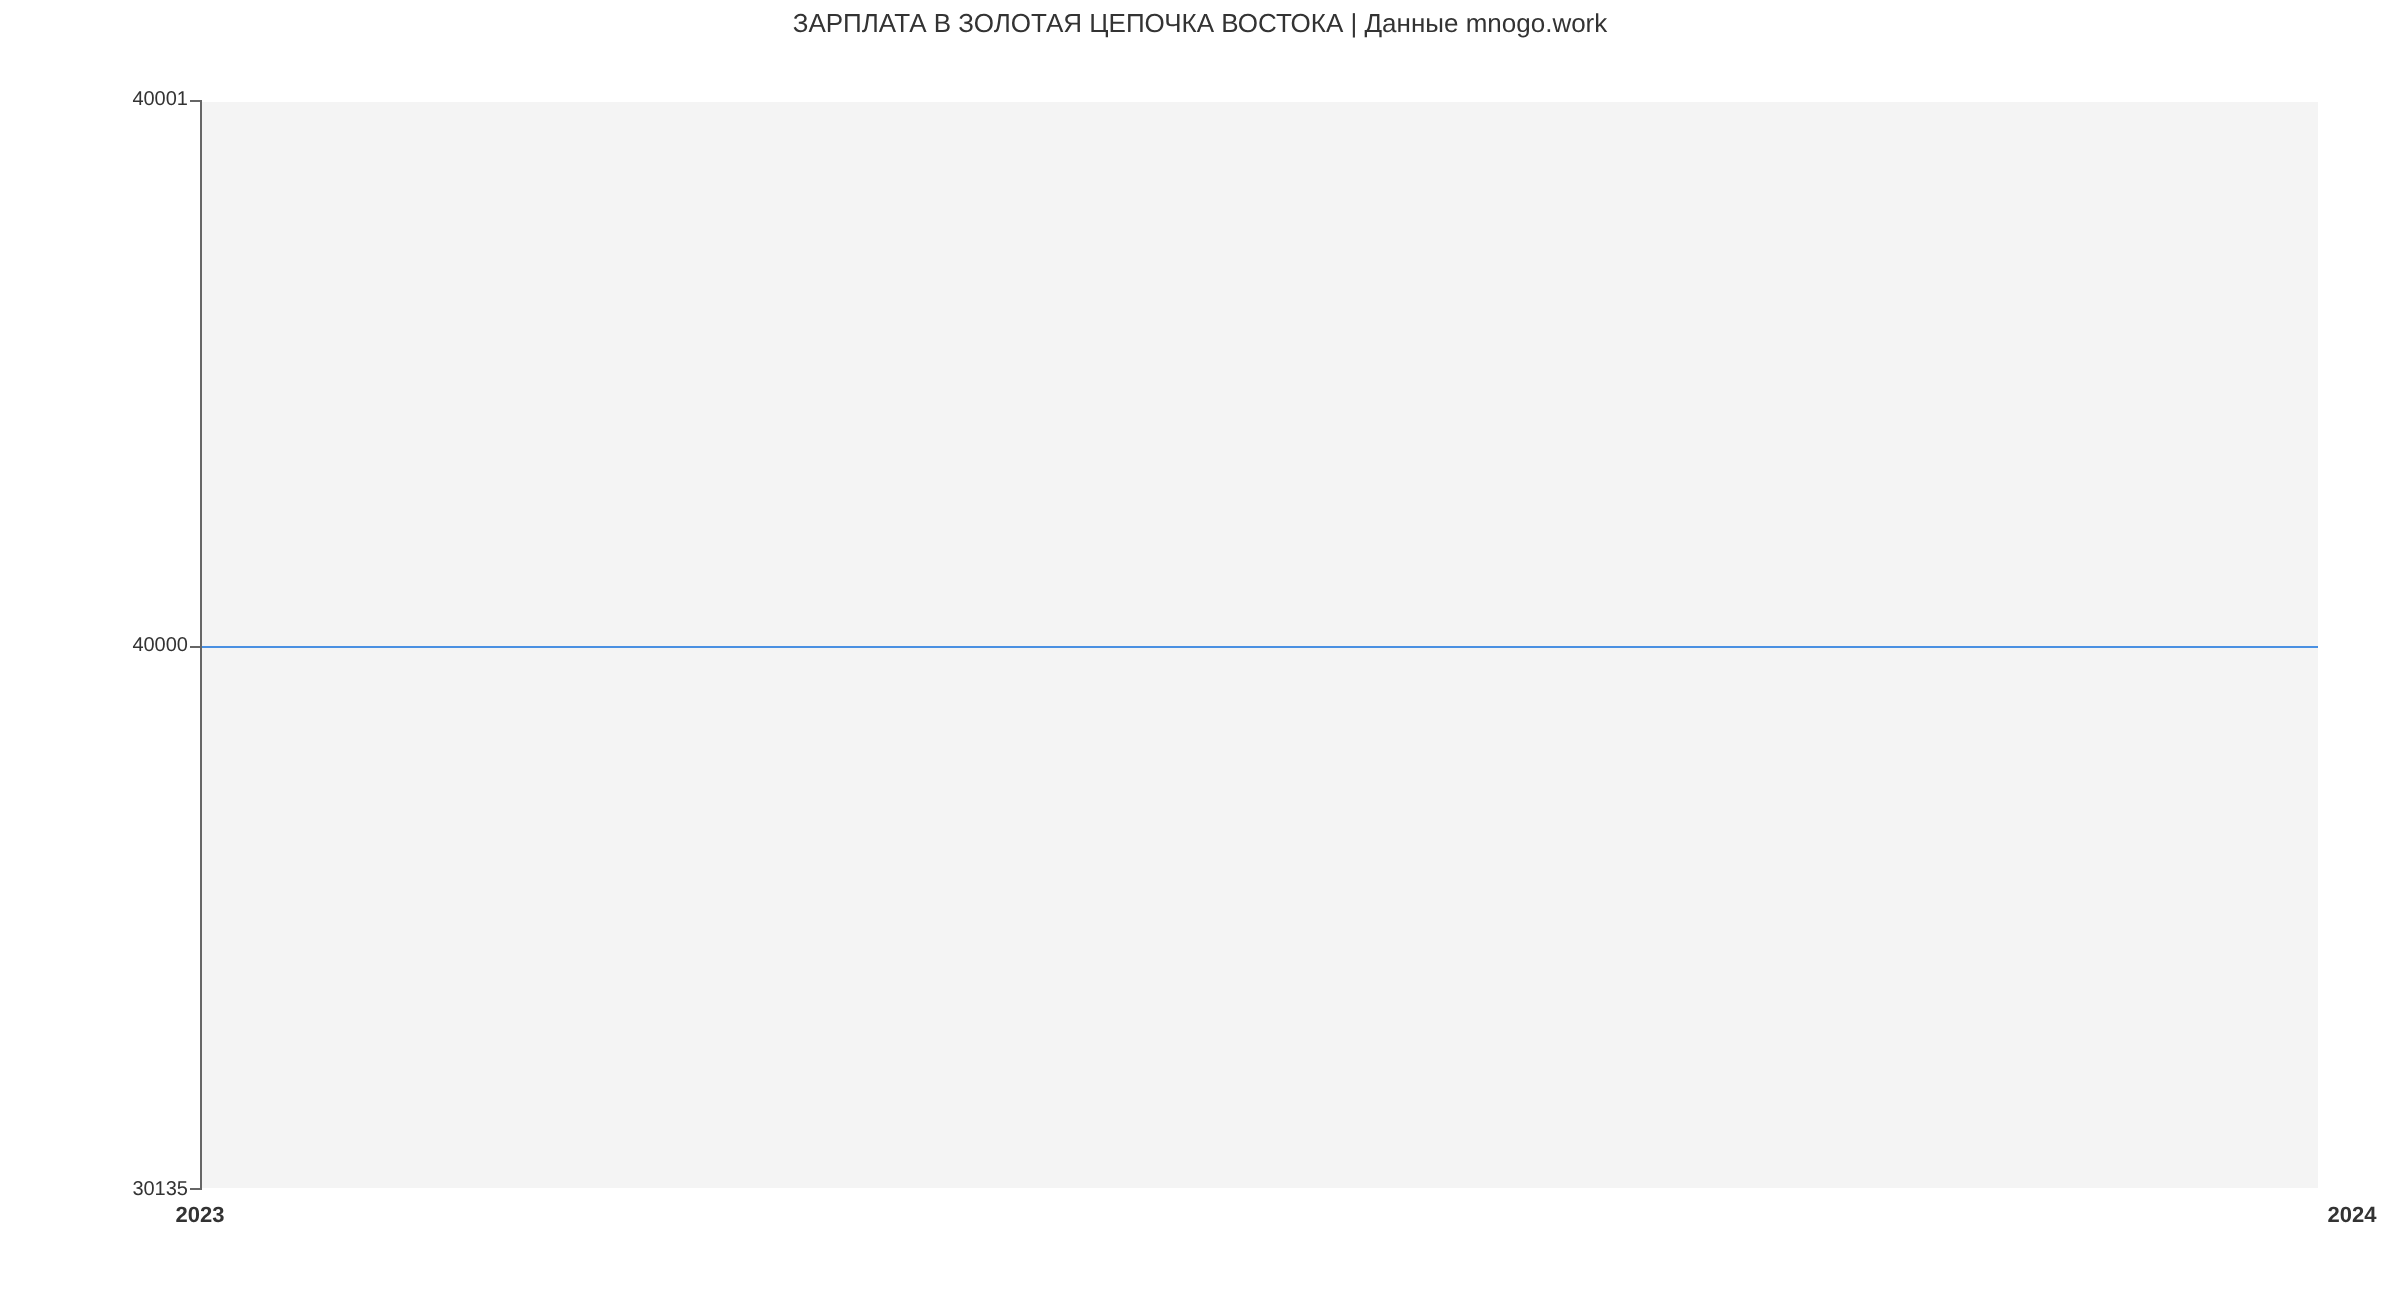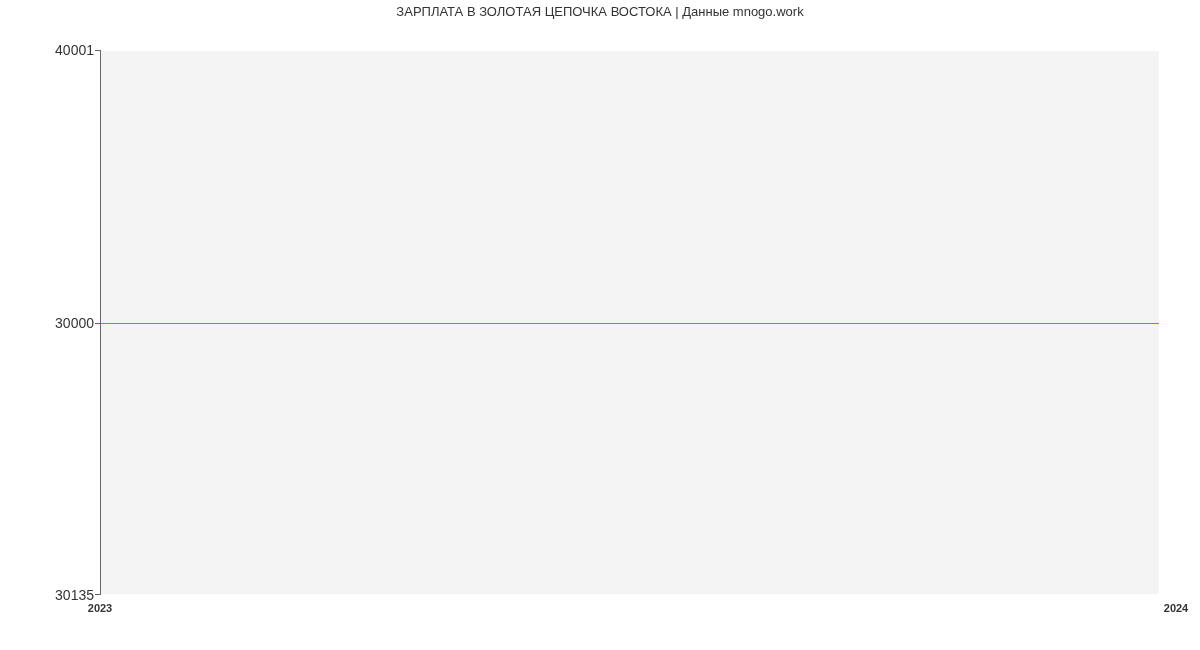--- a/index.html
+++ b/index.html
@@ -50,21 +50,21 @@
     position: absolute;
     left: 95px;
     width: 5px;
     border-top: 1px solid #666;
     height: 0;
   }
   .ylabel {
     position: absolute;
     right: 1106px; 
     transform: translateY(-50%);
-    font-size: 14px;
+    font-size: 10px;
     color: #333;
     text-align: right;
     white-space: nowrap;
   }
   .xlabel {
     position: absolute;
     bottom: 36px;
     font-size: 11px;
     color: #333;
     transform: translateX(-50%);
@@ -101,19 +101,19 @@
     <div class="dataline"></div>
   </div>
 
   <div class="yaxis-line"></div>
 
   <div class="ytick" style="top:50px;"></div>
   <div class="ytick" style="top:calc(50px + (100% - 105px)/2);"></div>
   <div class="ytick" style="bottom:55px;"></div>
 
   <div class="ylabel" style="top:50px;">40001</div>
-  <div class="ylabel" style="top:calc(50px + (100% - 105px)/2);">30000</div>
+  <div class="ylabel" style="top:calc(50px + (100% - 105px)/2);">40000</div>
   <div class="ylabel" style="top:calc(100% - 55px);">30135</div>
 
   <div class="xlabel" style="left:100px;">2023</div>
   <div class="xlabel" style="left:calc(100% - 40px);margin-left:16px;">2024</div>
 
 </div>
 
 </body></html>

